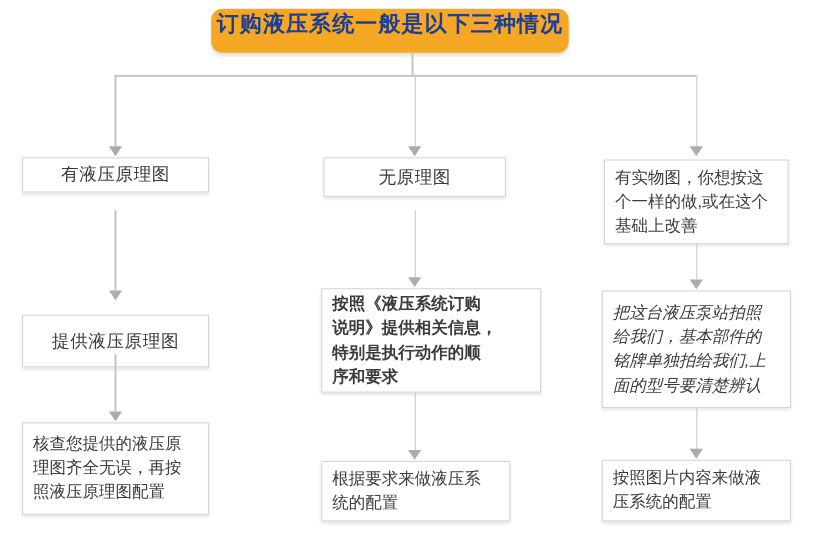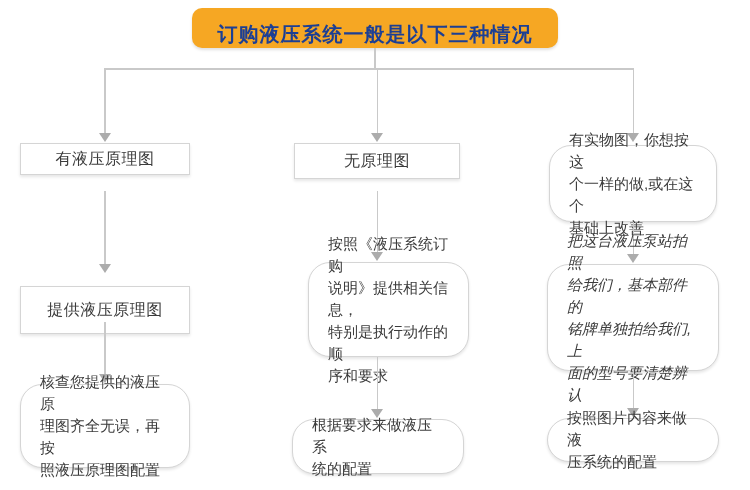--- a/index.html
+++ b/index.html
@@ -9,23 +9,23 @@
     --box-text:#3B3B3B;
     --connector:#C9C9C9;
     --arrow:#ACACAC;
   }
   html,body{margin:0;padding:0;background:#fff;}
   body{font-family:"Liberation Sans","DejaVu Sans",sans-serif;}
   .canvas{
     position:relative;width:750px;height:490px;background:#ffffff;overflow:hidden;
   }
   .banner{
-    position:absolute;left:192px;top:8px;width:366px;height:40px;
+    position:absolute;left:192px;top:8px;width:325px;height:40px;
     background:var(--accent);border-radius:10px;
-    display:flex;align-items:flex-end;justify-content:center;
+    display:flex;align-items:flex-start;justify-content:center;
     box-shadow:0 2px 3px rgba(0,0,0,.12);
   }
   .banner span{
     color:var(--title-text);font-size:20px;font-weight:bold;letter-spacing:1px;white-space:nowrap;
   }
   .vline,.hline{position:absolute;background:var(--connector);}
   .vline{width:1.5px;}
   .hline{height:1.5px;}
   .arrow-down{
     position:absolute;width:0;height:0;
@@ -33,21 +33,21 @@
     border-top:9px solid var(--arrow);
   }
   .box{
     position:absolute;background:#fff;border:1px solid var(--box-border);
     box-shadow:0 2px 3px rgba(0,0,0,.10);
     display:flex;align-items:center;box-sizing:border-box;
     color:var(--box-text);
   }
   .box.single{justify-content:center;}
   .box.single span{font-size:16px;letter-spacing:.5px;white-space:nowrap;}
-  .box.multi{justify-content:flex-start;padding:0 19px;border-radius:22px;}
+  .box.multi{justify-content:flex-start;padding:0 9px;}
   .box.multi span{font-size:15px;line-height:22px;white-space:pre-line;text-align:left;}
 </style>
 </head>
 <body>
 
 <div class="canvas">
 
   <div class="banner">
     <span>订购液压系统一般是以下三种情况</span>
   </div>
@@ -81,21 +81,21 @@
 理图齐全无误，再按
 照液压原理图配置</span>
   </div>
 
   <div class="box single" style="left:294px;top:143px;width:166px;height:36px;">
     <span>无原理图</span>
   </div>
   <div class="vline" style="left:376.5px;top:191px;height:61px;"></div>
   <div class="arrow-down" style="left:371.25px;top:252px;"></div>
 
-  <div class="box multi" style="left:308px;top:262px;width:161px;height:95px;">
+  <div class="box multi" style="left:292px;top:262px;width:200px;height:95px;font-weight:bold;">
     <span>按照《液压系统订购
 说明》提供相关信息，
 特别是执行动作的顺
 序和要求</span>
   </div>
   <div class="vline" style="left:376.5px;top:357px;height:52px;"></div>
   <div class="arrow-down" style="left:371.25px;top:409px;"></div>
 
   <div class="box multi" style="left:292px;top:419px;width:172px;height:55px;">
     <span>根据要求来做液压系
@@ -112,18 +112,18 @@
 
   <div class="box multi" style="left:547px;top:264px;width:172px;height:107px;font-style:italic;">
     <span>把这台液压泵站拍照
 给我们，基本部件的
 铭牌单独拍给我们,上
 面的型号要清楚辨认</span>
   </div>
   <div class="vline" style="left:632.5px;top:371px;height:37px;"></div>
   <div class="arrow-down" style="left:627.25px;top:408px;"></div>
 
-  <div class="box multi" style="left:547px;top:418px;width:172px;height:44px;">
+  <div class="box multi" style="left:547px;top:418px;width:172px;height:56px;">
     <span>按照图片内容来做液
 压系统的配置</span>
   </div>
 
 </div>
 
 </body></html>

